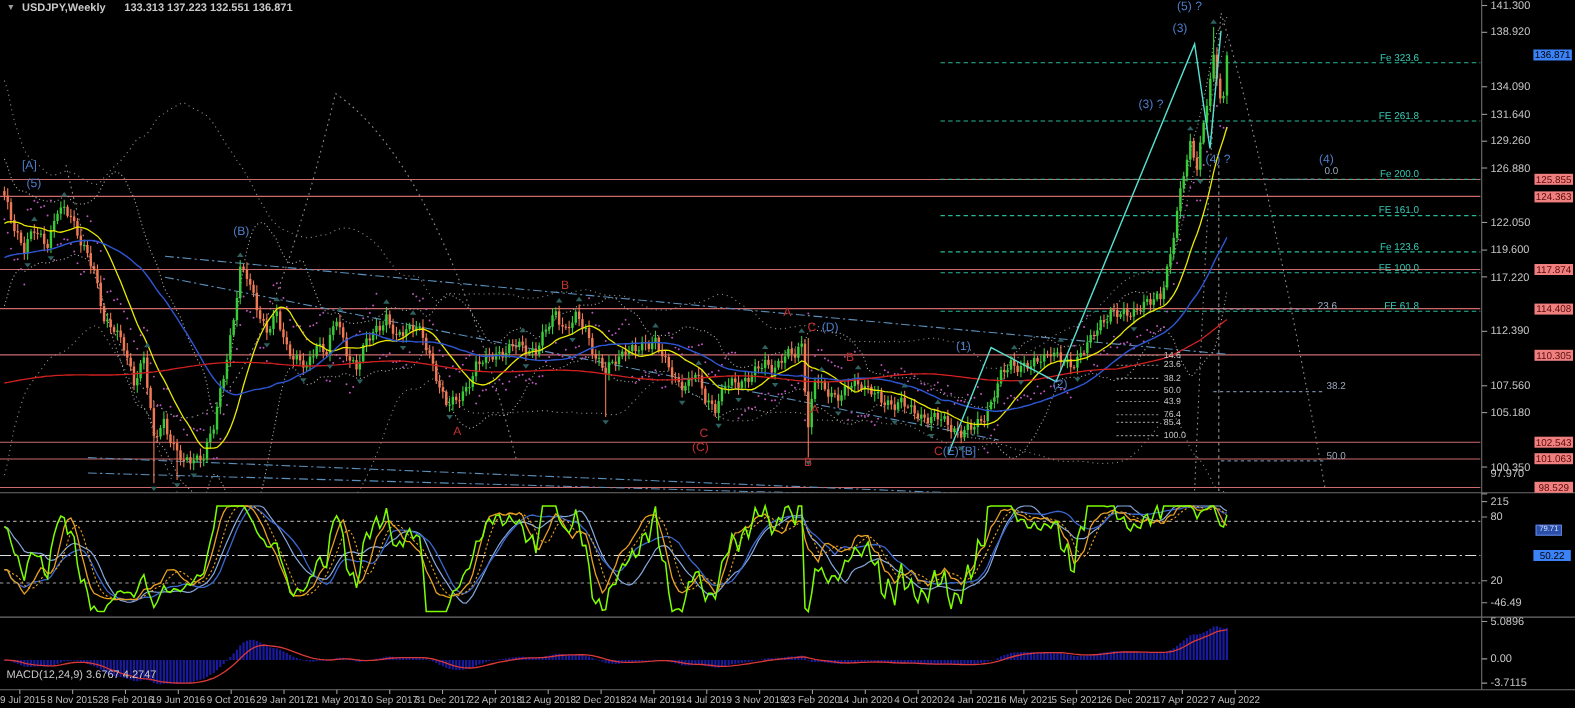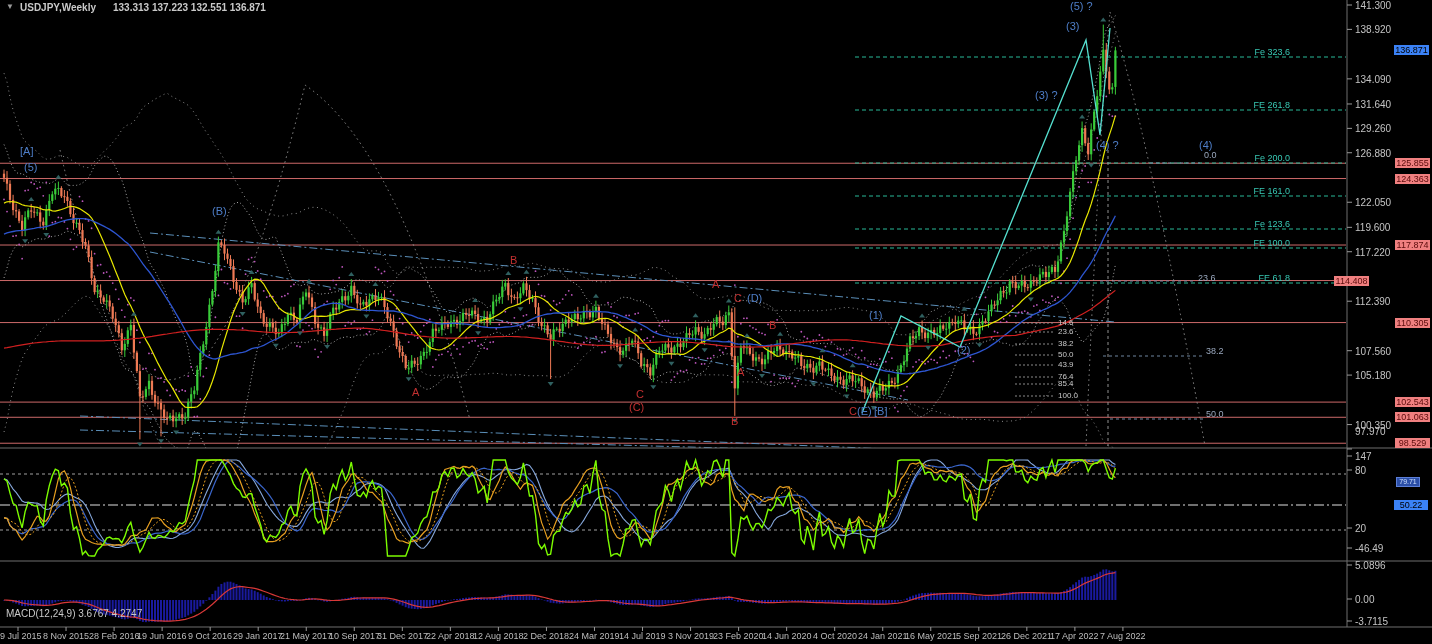--- a/index.html
+++ b/index.html
@@ -1364,26 +1364,26 @@
       <span class="lbl tick" style="left: 1355px; top: 223.338px;">119.600</span>
       <span class="lbl tick" style="left: 1355px; top: 247.724px;">117.220</span>
       <span class="lbl tick" style="left: 1355px; top: 297.212px;">112.390</span>
       <span class="lbl tick" style="left: 1355px; top: 346.7px;">107.560</span>
       <span class="lbl tick" style="left: 1355px; top: 371.086px;">105.180</span>
       <span class="lbl tick" style="left: 1355px; top: 420.574px;">100.350</span>
       <span class="lbl tick" style="left: 1355px; top: 427px; text-align: right;">97.970</span>
       <span class="pricebox salmonbox" style="left: 1395px; top: 158.249px; position: absolute;">125.855</span>
       <span class="pricebox salmonbox" style="left: 1395px; top: 173.537px; position: absolute;">124.363</span>
       <span class="pricebox salmonbox" style="left: 1395px; top: 240.023px; position: absolute;">117.874</span>
-      <span class="pricebox salmonbox" style="left: 1334px; top: 275.535px; position: absolute;">114.408</span>
+      <span class="pricebox salmonbox" style="left: 1395px; top: 275.535px; position: absolute;">114.408</span>
       <span class="pricebox salmonbox" style="left: 1395px; top: 317.575px; position: absolute;">110.305</span>
       <span class="pricebox salmonbox" style="left: 1395px; top: 397.104px; position: absolute;">102.543</span>
       <span class="pricebox salmonbox" style="left: 1395px; top: 412.268px; position: absolute;">101.063</span>
       <span class="pricebox salmonbox" style="left: 1395px; top: 438.232px; position: absolute;">98.529</span>
-      <span class="lbl tick" style="left: 1355px; top: 452px;">147</span>
+      <span class="lbl tick" style="left: 1355px; top: 452px;">215</span>
       <span class="lbl tick" style="left: 1355px; top: 466px;">80</span>
       <span class="lbl tick" style="left: 1355px; top: 524px;">20</span>
       <span class="lbl tick" style="left: 1355px; top: 544px;">-46.49</span>
       <span class="lbl tick" style="left: 1355px; top: 561px;">5.0896</span>
       <span class="lbl tick" style="left: 1355px; top: 595px;">0.00</span>
       <span class="lbl tick" style="left: 1355px; top: 617px;">-3.7115</span>
       <span class="lbl datelbl" style="left: -5px; top: 632px;">19 Jul 2015</span>
       <span class="lbl datelbl" style="left: 43px; top: 632px;">8 Nov 2015</span>
       <span class="lbl datelbl" style="left: 89px; top: 632px;">28 Feb 2016</span>
       <span class="lbl datelbl" style="left: 137px; top: 632px;">19 Jun 2016</span>

